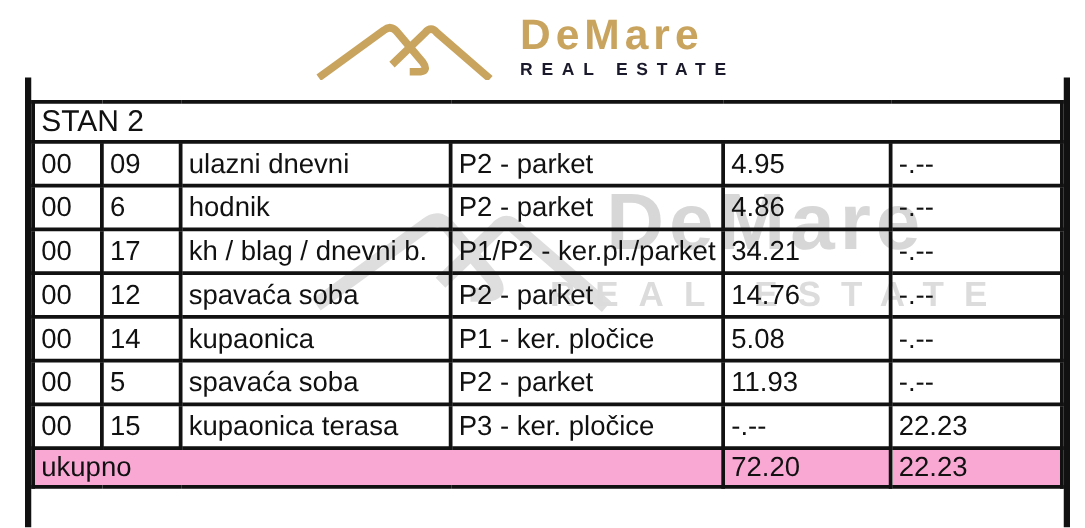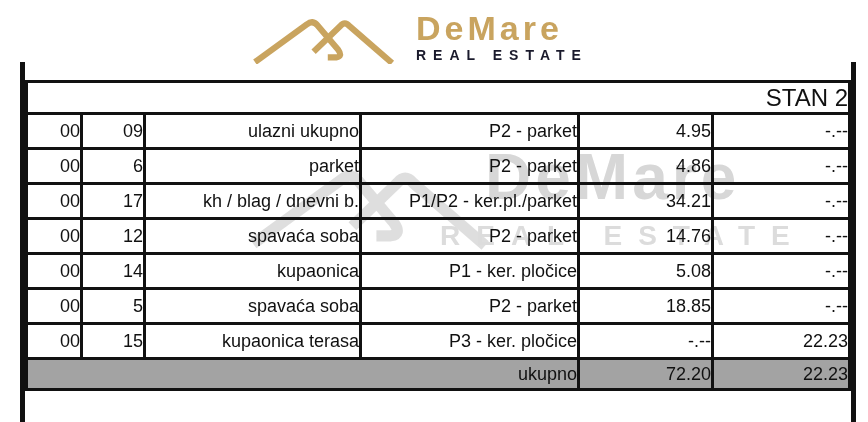--- a/index.html
+++ b/index.html
@@ -42,40 +42,39 @@
     font-size:28px;font-weight:bold;letter-spacing:16px;
     color:#dcdcdc;white-space:nowrap;
   }
   
   .table-frame{
     position:absolute;left:20px;top:62px;
     width:826px;height:360px;
     border-left:5px solid #111;
     border-right:5px solid #111;
     z-index:1;
-    text-align:right;
   }
   table.area-table{
     border-collapse:collapse;
     width:100%;
     margin-top:18px;
     table-layout:fixed;
   }
   table.area-table td{
     border:3px solid #111;
     padding:0 0 0 5px;
-    font-size:18px;
+    font-size:22px;
     vertical-align:middle;
     white-space:nowrap;
     overflow:hidden;
     background:transparent;
   }
   tr.title-row td{height:29px;font-size:24px;}
   tr.data-row td{height:32px;}
-  tr.total-row td{height:28px;background:#a3a3a3;margin-left:24px;}
+  tr.total-row td{height:28px;background:#f9a8d4;margin-left:24px;}
   col.c-code{width:55px;}
   col.c-num{width:63px;}
   col.c-name{width:216px;}
   col.c-floor{width:218px;}
   col.c-area{width:134px;}
   col.c-terr{width:auto;}
 </style>
 </head>
 <body>
 
@@ -110,29 +109,29 @@
         <col class="c-terr">
     </colgroup>
     <tbody>
       <tr class="title-row">
         <td colspan="6">STAN 2</td>
       </tr>
 
       <tr class="data-row">
         <td>00</td>
         <td>09</td>
-        <td>ulazni ukupno</td>
+        <td>ulazni dnevni</td>
         <td>P2 - parket</td>
         <td>4.95</td>
         <td>-.--</td>
       </tr>
       <tr class="data-row">
         <td>00</td>
         <td>6</td>
-        <td>parket</td>
+        <td>hodnik</td>
         <td>P2 - parket</td>
         <td>4.86</td>
         <td>-.--</td>
       </tr>
       <tr class="data-row">
         <td>00</td>
         <td>17</td>
         <td>kh / blag / dnevni b.</td>
         <td>P1/P2 - ker.pl./parket</td>
         <td>34.21</td>
@@ -152,21 +151,21 @@
         <td>kupaonica</td>
         <td>P1 - ker. pločice</td>
         <td>5.08</td>
         <td>-.--</td>
       </tr>
       <tr class="data-row">
         <td>00</td>
         <td>5</td>
         <td>spavaća soba</td>
         <td>P2 - parket</td>
-        <td>18.85</td>
+        <td>11.93</td>
         <td>-.--</td>
       </tr>
       <tr class="data-row">
         <td>00</td>
         <td>15</td>
         <td>kupaonica terasa</td>
         <td>P3 - ker. pločice</td>
         <td>-.--</td>
         <td>22.23</td>
       </tr>

